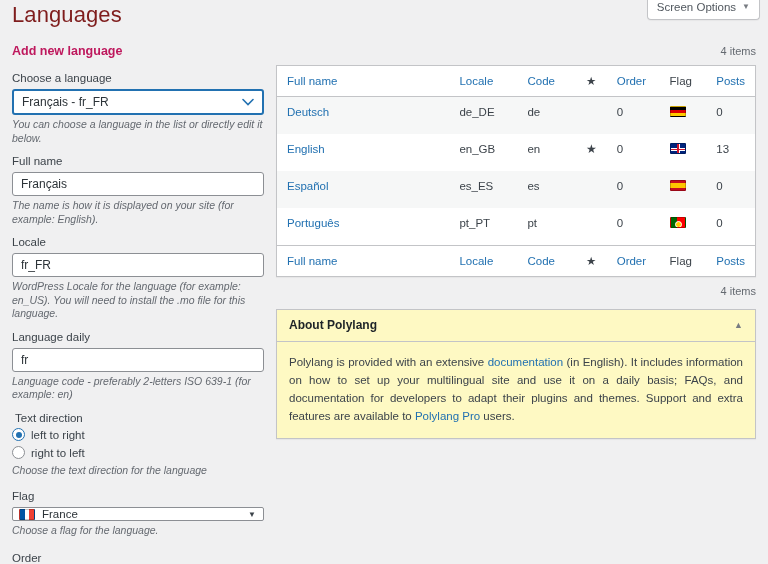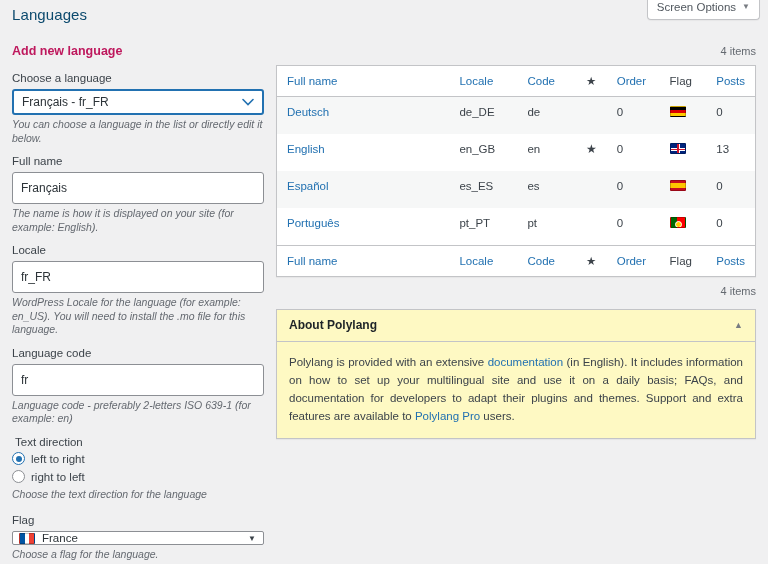--- a/index.html
+++ b/index.html
@@ -28,36 +28,36 @@
     display: flex; align-items: center; gap: 6px;
     box-shadow: 0 1px 1px rgba(0,0,0,.04);
   }
   .caret-down { font-size: 8px; color: #787c82; line-height: 8px; }
 
   
   .left-col {
     position: absolute; left: 12px; top: 2px; width: 252px;
   }
   h1.page-title {
-    font-size: 15px; font-weight: 400; color: #0c4a6e;
+    font-size: 22px; font-weight: 400; color: #7f1d1d;
     margin: 0 0 16px 0; line-height: 26px; letter-spacing: .1px;
   }
   h2.section-title {
     font-size: 12.5px; font-weight: 700; color: #be185d;
     margin: 0 0 12px 0; line-height: 15px;
   }
   .field { margin-bottom: 9px; }
   .field-label {
     display: block;
     font-size: 11.5px; color: #3c434a;
     margin-bottom: 4px; line-height: 14px;
   }
   .text-input, .fake-select {
     display: block; width: 100%;
-    height: 32px;
+    height: 24px;
     padding: 0 8px;
     border: 1px solid #8c8f94;
     border-radius: 3px;
     background: #fff;
     font-family: "Liberation Sans", sans-serif;
     font-size: 12px;
     color: #2c3338;
     line-height: 22px;
     outline: none;
   }
@@ -262,21 +262,21 @@
       <span class="help-text">The name is how it is displayed on your site (for example: English).</span>
     </div>
 
     <div class="field">
       <label class="field-label">Locale</label>
       <input class="text-input" type="text" value="fr_FR" style="">
       <span class="help-text">WordPress Locale for the language (for example: en_US). You will need to install the .mo file for this language.</span>
     </div>
 
     <div class="field">
-      <label class="field-label">Language code</label>
+      <label class="field-label">Language daily</label>
       <input class="text-input" type="text" value="fr" style="">
       <span class="help-text">Language code - preferably 2-letters ISO 639-1 (for example: en)</span>
     </div>
 
     <div class="field" style="">
       <div class="fieldset-legend">Text direction</div>
       <div class="radio-row">
         <span class="radio checked"></span>
         <span class="radio-label">left to right</span>
       </div>

